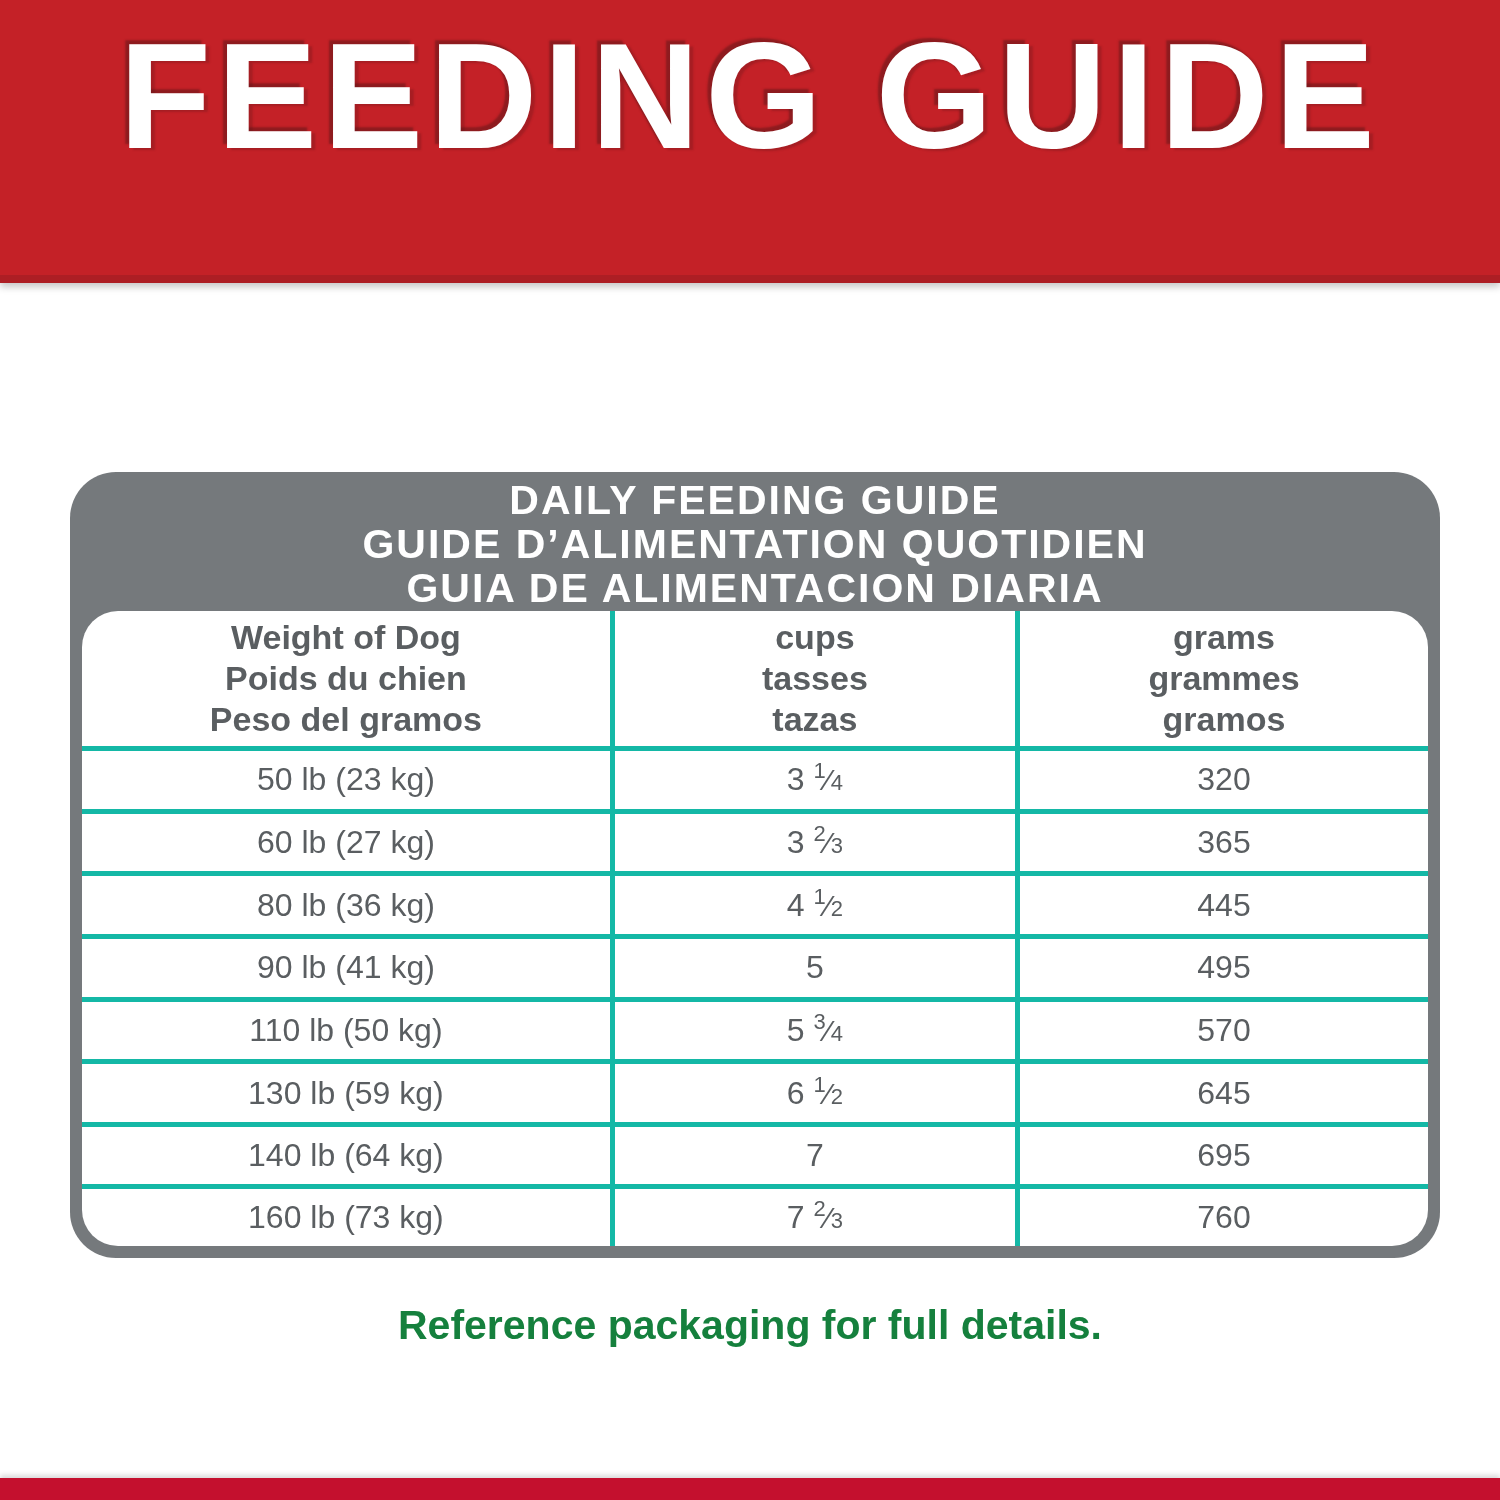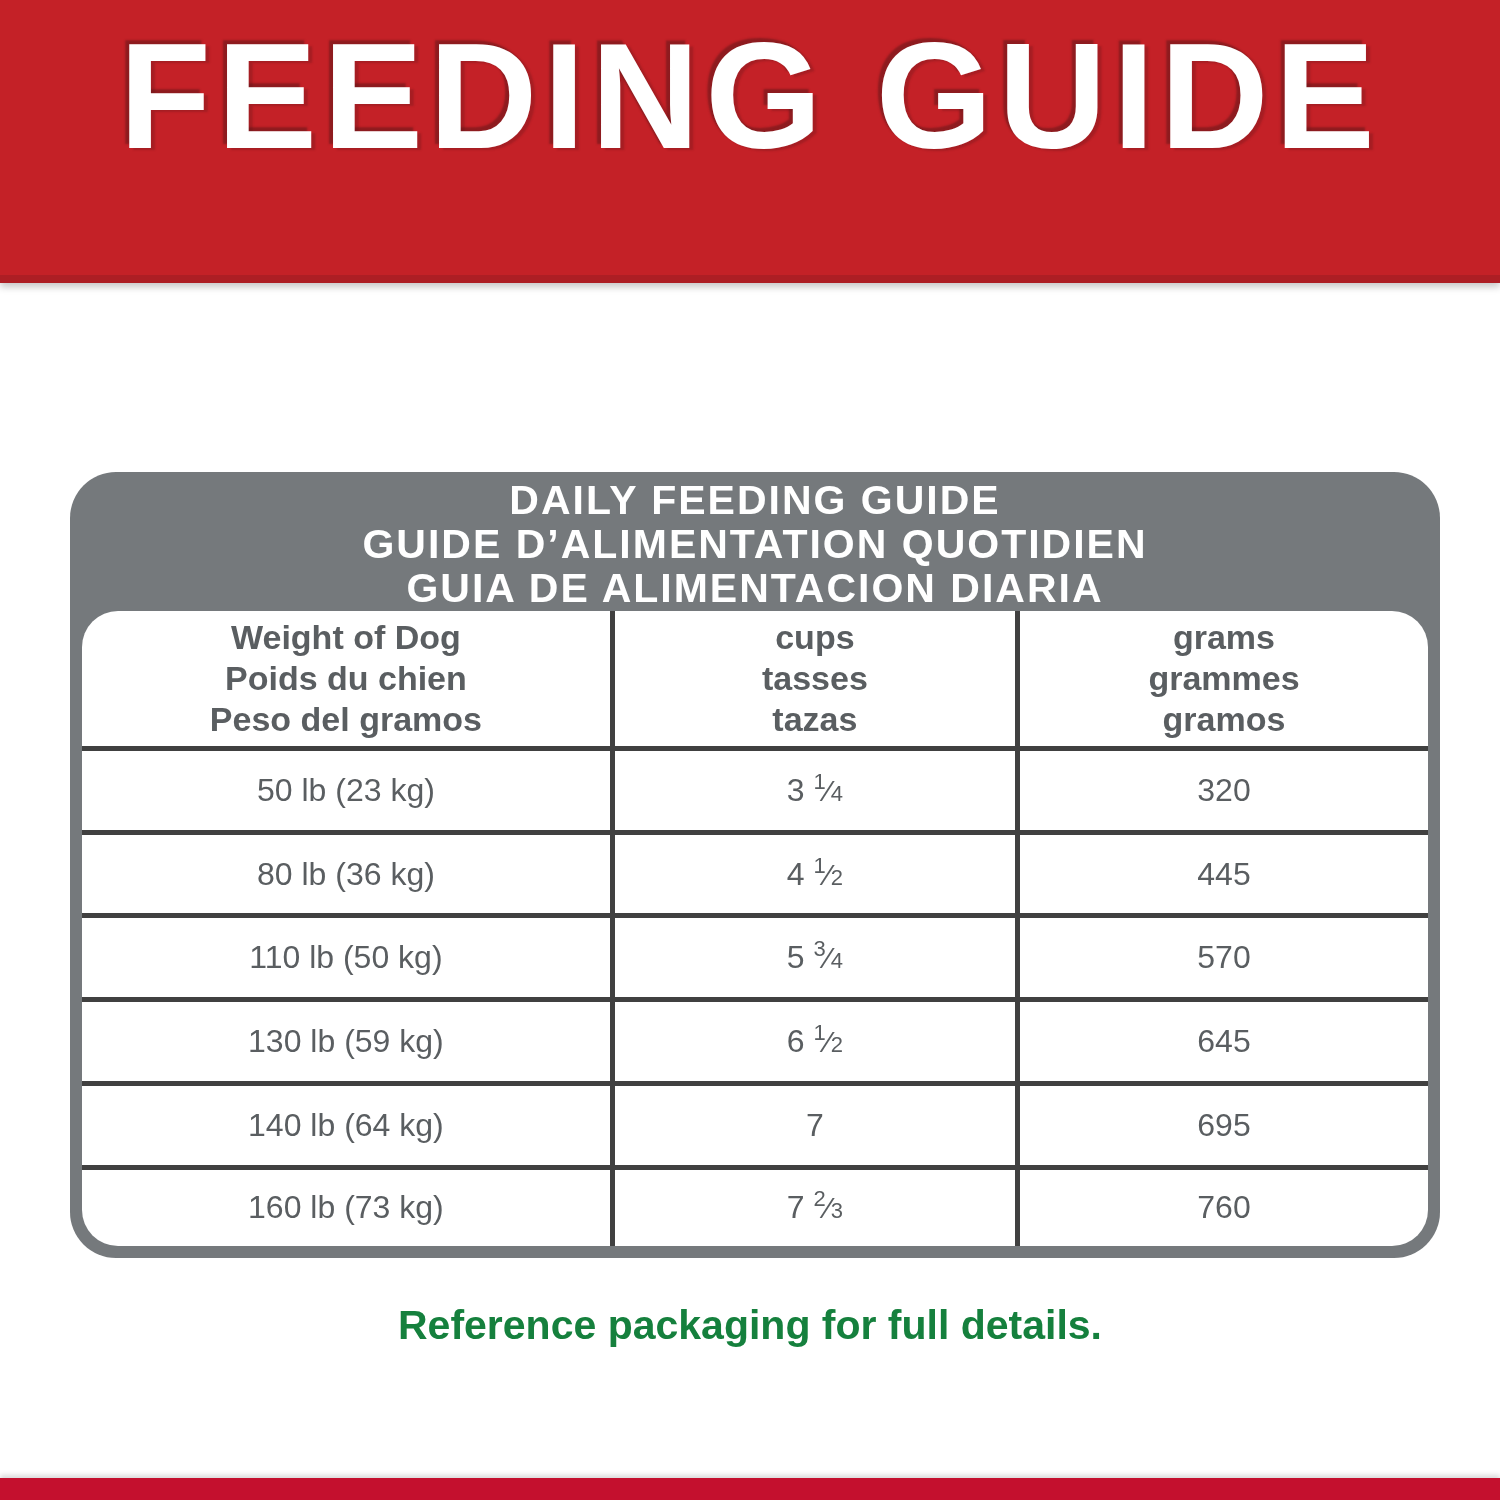--- a/index.html
+++ b/index.html
@@ -70,21 +70,21 @@
     overflow: hidden;
   }
   table.feed {
     width: 100%;
     height: 100%;
     border-collapse: collapse;
     table-layout: fixed;
     border-radius: 26px;
   }
   table.feed th, table.feed td {
-    border: 5px solid #404040;
+    border: 5px solid #14b8a6;
     text-align: center;
     vertical-align: middle;
     color: #5A5E61;
     padding: 0;
   }
   table.feed tr > *:first-child { border-left: none; }
   table.feed tr > *:last-child  { border-right: none; }
   table.feed thead th           { border-top: none; }
   table.feed tbody tr:last-child td { border-bottom: none; }
 
@@ -176,23 +176,33 @@
             </th>
           </tr>
         </thead>
         <tbody>
             <tr>
               <td>50 lb (23 kg)</td>
               <td>3&nbsp;<span class="frac"><sup>1</sup><span class="fslash">⁄</span><sub>4</sub></span></td>
               <td>320</td>
             </tr>
             <tr>
+              <td>60 lb (27 kg)</td>
+              <td>3&nbsp;<span class="frac"><sup>2</sup><span class="fslash">⁄</span><sub>3</sub></span></td>
+              <td>365</td>
+            </tr>
+            <tr>
               <td>80 lb (36 kg)</td>
               <td>4&nbsp;<span class="frac"><sup>1</sup><span class="fslash">⁄</span><sub>2</sub></span></td>
               <td>445</td>
+            </tr>
+            <tr>
+              <td>90 lb (41 kg)</td>
+              <td>5</td>
+              <td>495</td>
             </tr>
             <tr>
               <td>110 lb (50 kg)</td>
               <td>5&nbsp;<span class="frac"><sup>3</sup><span class="fslash">⁄</span><sub>4</sub></span></td>
               <td>570</td>
             </tr>
             <tr>
               <td>130 lb (59 kg)</td>
               <td>6&nbsp;<span class="frac"><sup>1</sup><span class="fslash">⁄</span><sub>2</sub></span></td>
               <td>645</td>

